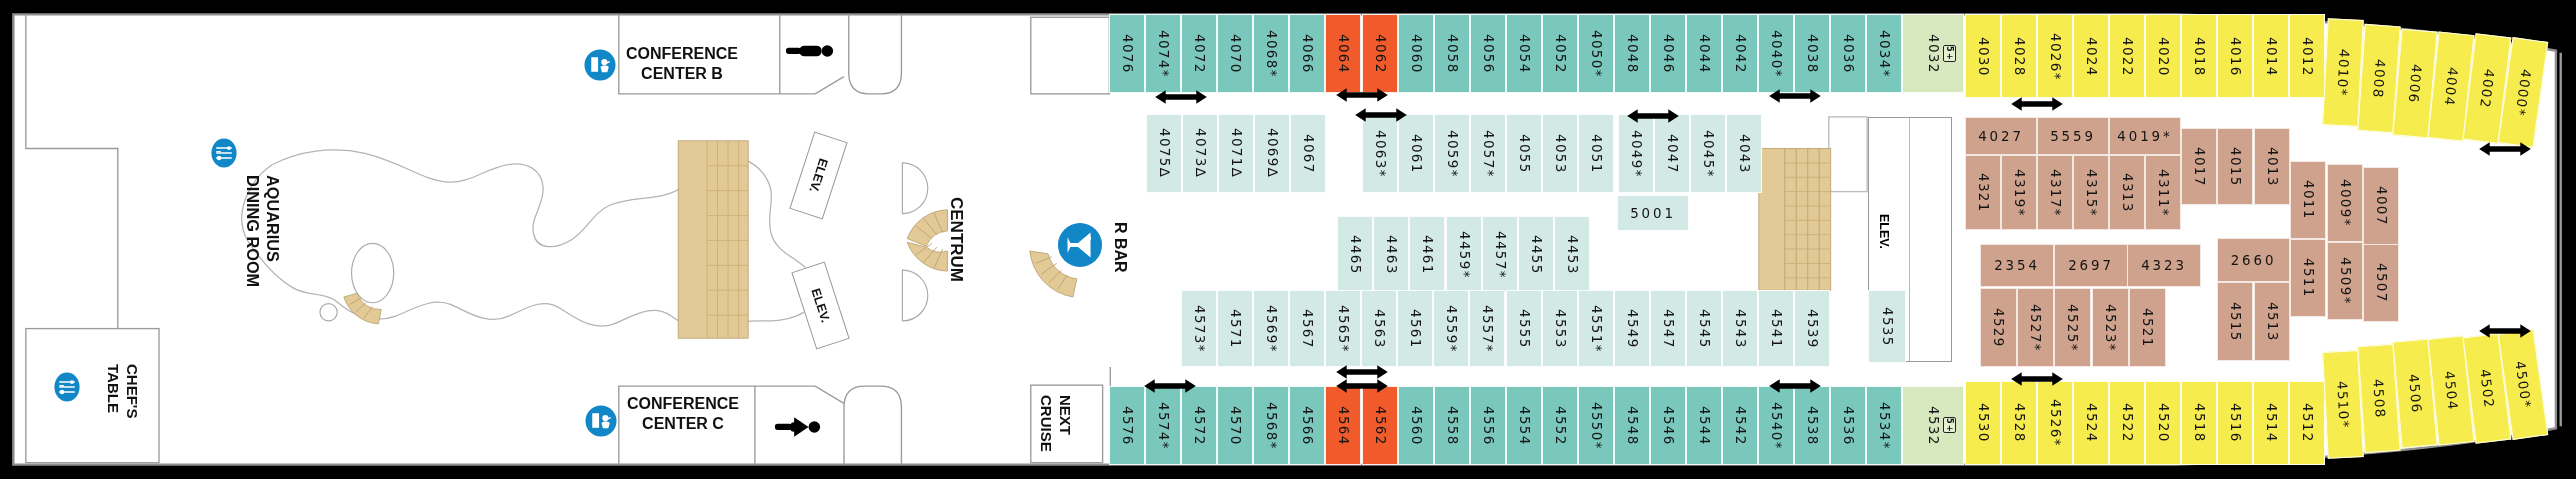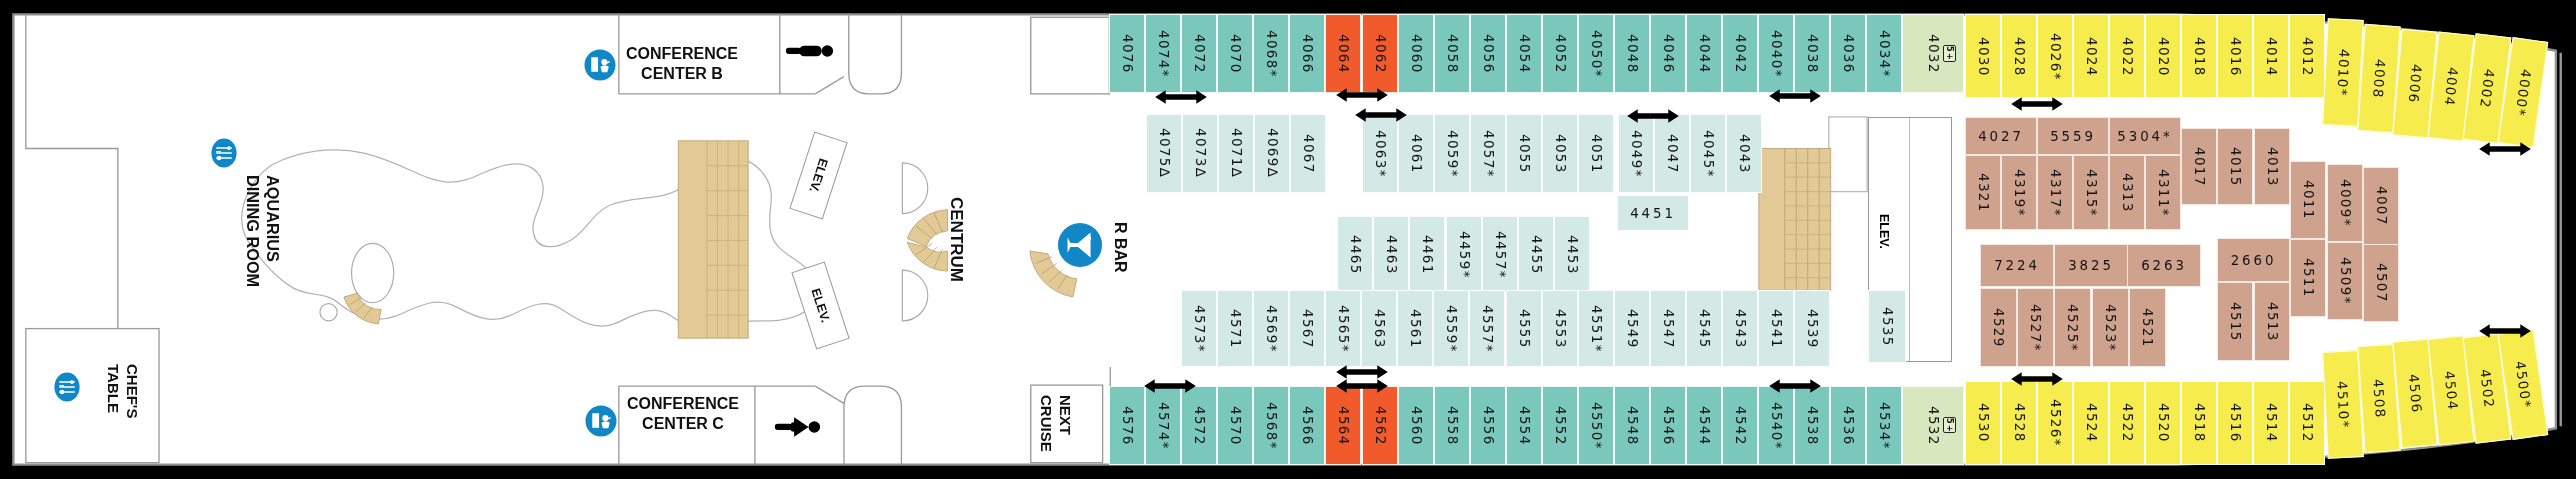--- a/index.html
+++ b/index.html
@@ -421,21 +421,21 @@
       <div class="cab c-lblue" style="left: 1482px; top: 216px; width: 36px; height: 77px;">
         <span>4457*</span>
       </div>
       <div class="cab c-lblue" style="left: 1518px; top: 216px; width: 36px; height: 77px;">
         <span>4455</span>
       </div>
       <div class="cab c-lblue" style="left: 1554px; top: 216px; width: 36px; height: 77px;">
         <span>4453</span>
       </div>
       <div class="cab c-lblue horiz" style="left: 1617px; top: 195px; width: 72px; height: 36px;">
-        <span>4451</span>
+        <span>5001</span>
       </div>
       <div class="cab c-lblue" style="left: 1181px; top: 290px; width: 36px; height: 77px;">
         <span>4573*</span>
       </div>
       <div class="cab c-lblue" style="left: 1217px; top: 290px; width: 36px; height: 77px;">
         <span>4571</span>
       </div>
       <div class="cab c-lblue" style="left: 1253px; top: 290px; width: 36px; height: 77px;">
         <span>4569*</span>
       </div>
@@ -487,21 +487,21 @@
       <div class="cab c-lblue" style="left: 1868px; top: 290px; width: 38px; height: 73px;">
         <span>4535</span>
       </div>
       <div class="cab c-brown horiz" style="left: 1965px; top: 117px; width: 72px; height: 38px;">
         <span>4027</span>
       </div>
       <div class="cab c-brown horiz" style="left: 2037px; top: 117px; width: 72px; height: 38px;">
         <span>5559</span>
       </div>
       <div class="cab c-brown horiz" style="left: 2109px; top: 117px; width: 72px; height: 38px;">
-        <span>5304*</span>
+        <span>4019*</span>
       </div>
       <div class="cab c-brown" style="left: 1965px; top: 155px; width: 36px; height: 75px;">
         <span>4321</span>
       </div>
       <div class="cab c-brown" style="left: 2001px; top: 155px; width: 36px; height: 75px;">
         <span>4319*</span>
       </div>
       <div class="cab c-brown" style="left: 2037px; top: 155px; width: 36px; height: 75px;">
         <span>4317*</span>
       </div>
@@ -544,27 +544,27 @@
       <div class="cab c-brown horiz" style="left: 2217px; top: 238px; width: 73px; height: 44px;">
         <span>2660</span>
       </div>
       <div class="cab c-brown" style="left: 2217px; top: 282px; width: 36px; height: 79px;">
         <span>4515</span>
       </div>
       <div class="cab c-brown" style="left: 2254px; top: 282px; width: 36px; height: 79px;">
         <span>4513</span>
       </div>
       <div class="cab c-brown horiz" style="left: 1980px; top: 244px; width: 74px; height: 43px;">
-        <span>7224</span>
+        <span>2354</span>
       </div>
       <div class="cab c-brown horiz" style="left: 2054px; top: 244px; width: 74px; height: 43px;">
-        <span>3825</span>
+        <span>2697</span>
       </div>
       <div class="cab c-brown horiz" style="left: 2127px; top: 244px; width: 74px; height: 43px;">
-        <span>6263</span>
+        <span>4323</span>
       </div>
       <div class="cab c-brown" style="left: 1980px; top: 288px; width: 37px; height: 79px;">
         <span>4529</span>
       </div>
       <div class="cab c-brown" style="left: 2017px; top: 288px; width: 37px; height: 79px;">
         <span>4527*</span>
       </div>
       <div class="cab c-brown" style="left: 2054px; top: 288px; width: 37px; height: 79px;">
         <span>4525*</span>
       </div>

